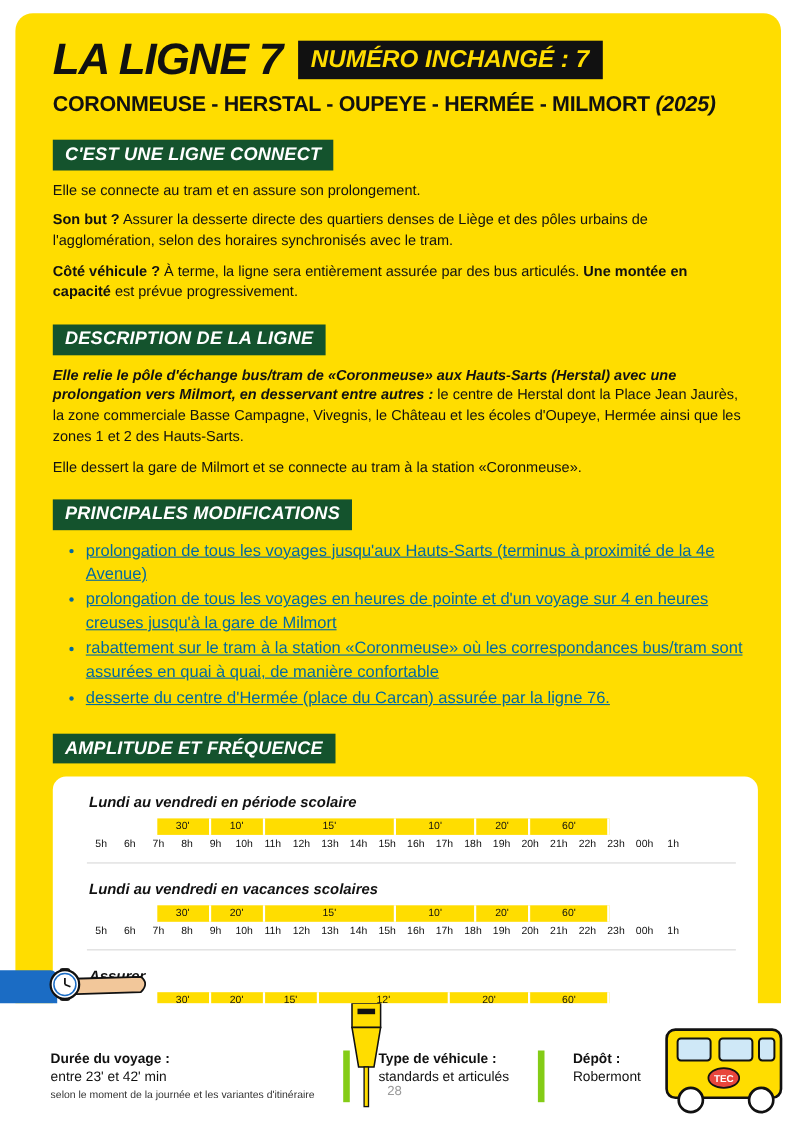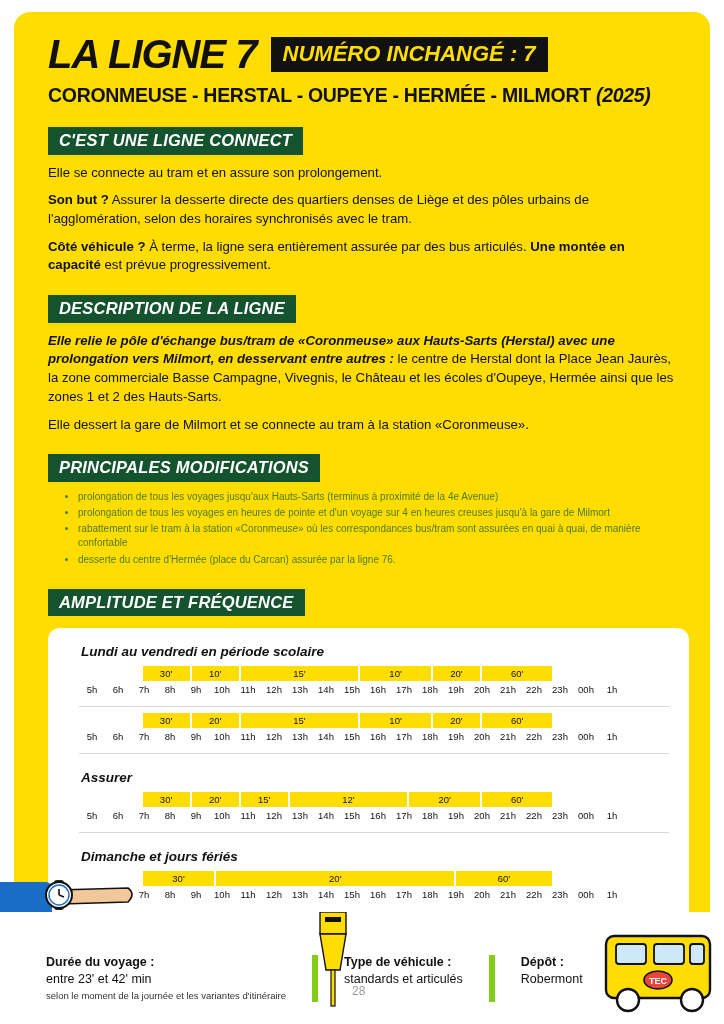--- a/index.html
+++ b/index.html
@@ -90,24 +90,25 @@
     margin: 9px 0 0 0;
   }
   .b { font-weight: bold; margin-top: 12px; }
   .bi { font-weight: bold; font-style: italic; }
 
   ul.mods {
     margin: 8px 0 0 0;
     padding-left: 30px;
   }
   ul.mods li {
-    font-size: 10px;
+    font-size: 15px;
     line-height: 1.42;
     margin-bottom: 2px;
-    color: #4d7c0f;
+    color: #0369a1;
+    text-decoration: underline;
   }
 
   
   .freq-card {
     margin-top: 12px;
     background: #ffffff;
     border-radius: 12px;
     padding: 16px 20px 18px 31px;
     width: 590px;
   }
@@ -312,20 +313,21 @@
               <span>20h</span>
               <span>21h</span>
               <span>22h</span>
               <span>23h</span>
               <span>00h</span>
               <span>1h</span>
             </div>
             <hr class="sep">
           </div>
           <div class="freq-block">
+            <div class="freq-title spaced">Lundi au vendredi en vacances scolaires</div>
             <div class="bar">
               <div class="seg empty" style="flex: 1 1 0%;"></div>
               <div class="seg" style="flex: 2 1 0%;">30'</div>
               <div class="seg" style="flex: 2 1 0%;">20'</div>
               <div class="seg" style="flex: 5 1 0%;">15'</div>
               <div class="seg" style="flex: 3 1 0%;">10'</div>
               <div class="seg" style="flex: 2 1 0%;">20'</div>
               <div class="seg" style="flex: 3 1 0%;">60'</div>
               <div class="seg empty" style="flex: 3 1 0%;"></div>
             </div>

